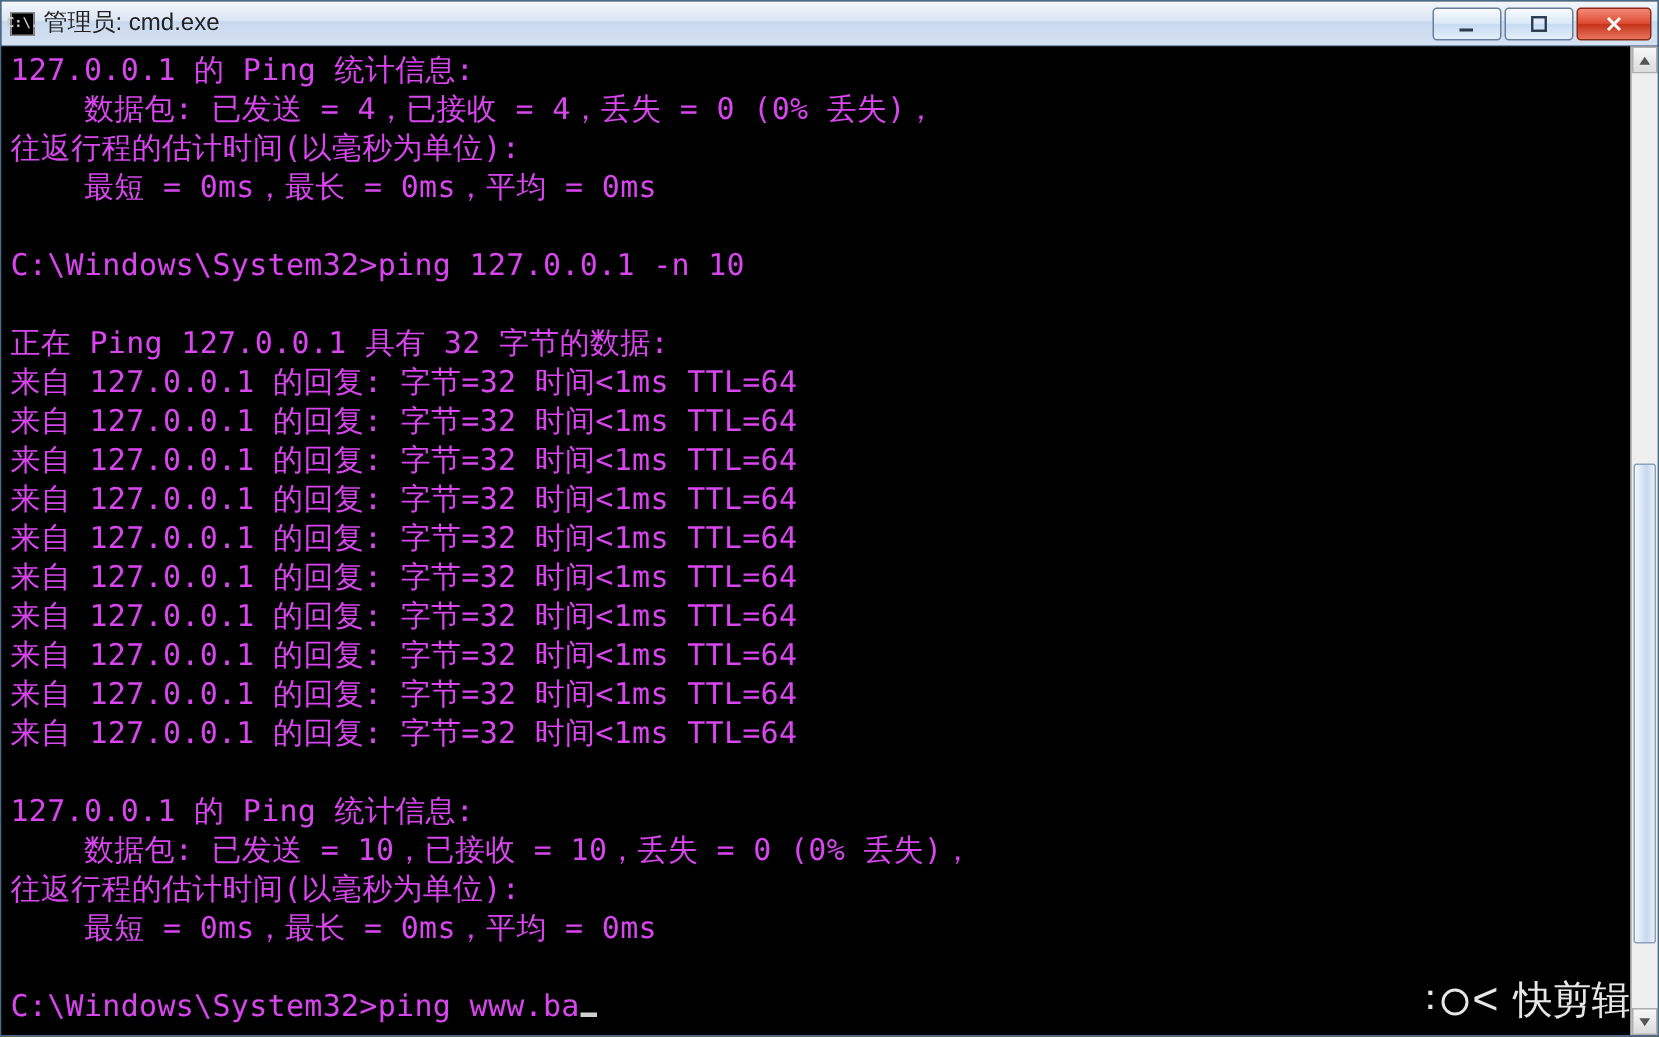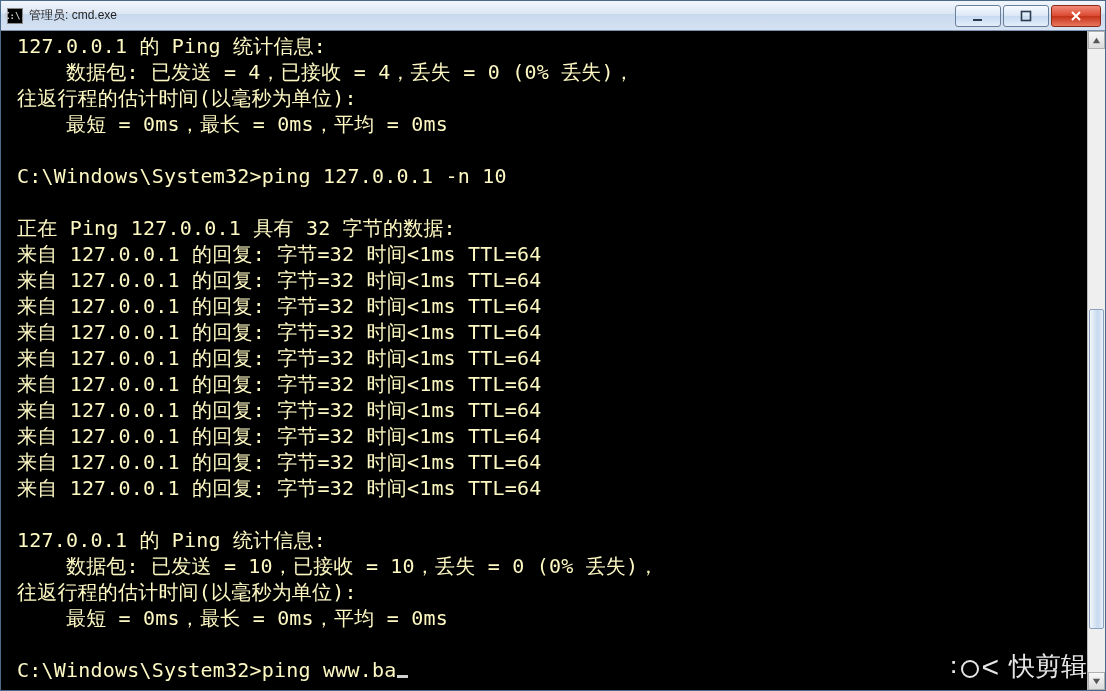--- a/index.html
+++ b/index.html
@@ -25,21 +25,21 @@
   .titlebar .sysicon {
     width: 16px; height: 16px;
     background: #000;
     border: 1px solid #888;
     display: flex; align-items: center; justify-content: center;
     color: #ccc; font-size: 9px; font-weight: bold;
     margin-right: 6px;
     font-family: Consolas, monospace;
   }
   .titlebar .title {
-    font-size: 12px; color: #222;
+    font-size: 16px; color: #222;
     font-family: "Microsoft YaHei","SimSun",sans-serif;
     flex: 0 0 auto;
   }
   .titlebar .spacer { flex: 1; }
   .titlebar .winbtns { display: flex; gap: 2px; padding-right: 2px; }
   .winbtn {
     width: 46px; height: 22px;
     border: 1px solid #6a7f9a;
     border-radius: 3px;
     background: linear-gradient(to bottom,#f7fbff,#dbe8f6 48%,#c7dbf1 52%,#e3eefb);
@@ -55,26 +55,26 @@
   .winbtn svg { width: 14px; height: 14px; }
 
   
   .termwrap {
     flex: 1; position: relative;
     background: #000;
     display: flex;
   }
   .terminal {
     flex: 1;
-    color: #fef9c3;
+    color: #d946ef;
     font-size: 20px;
     line-height: 26px;
     white-space: pre;
     letter-spacing: 0.2px;
-    padding: 2px 0 0 16px;
+    padding: 2px 0 0 6px;
     font-family: "NSimSun","SimSun","Consolas",monospace;
     overflow: hidden;
   }
   .terminal .cursor {
     display: inline-block;
     width: 11px; height: 3px;
     background: #d0d0d0;
     vertical-align: -1px;
     margin-left: 1px;
   }

